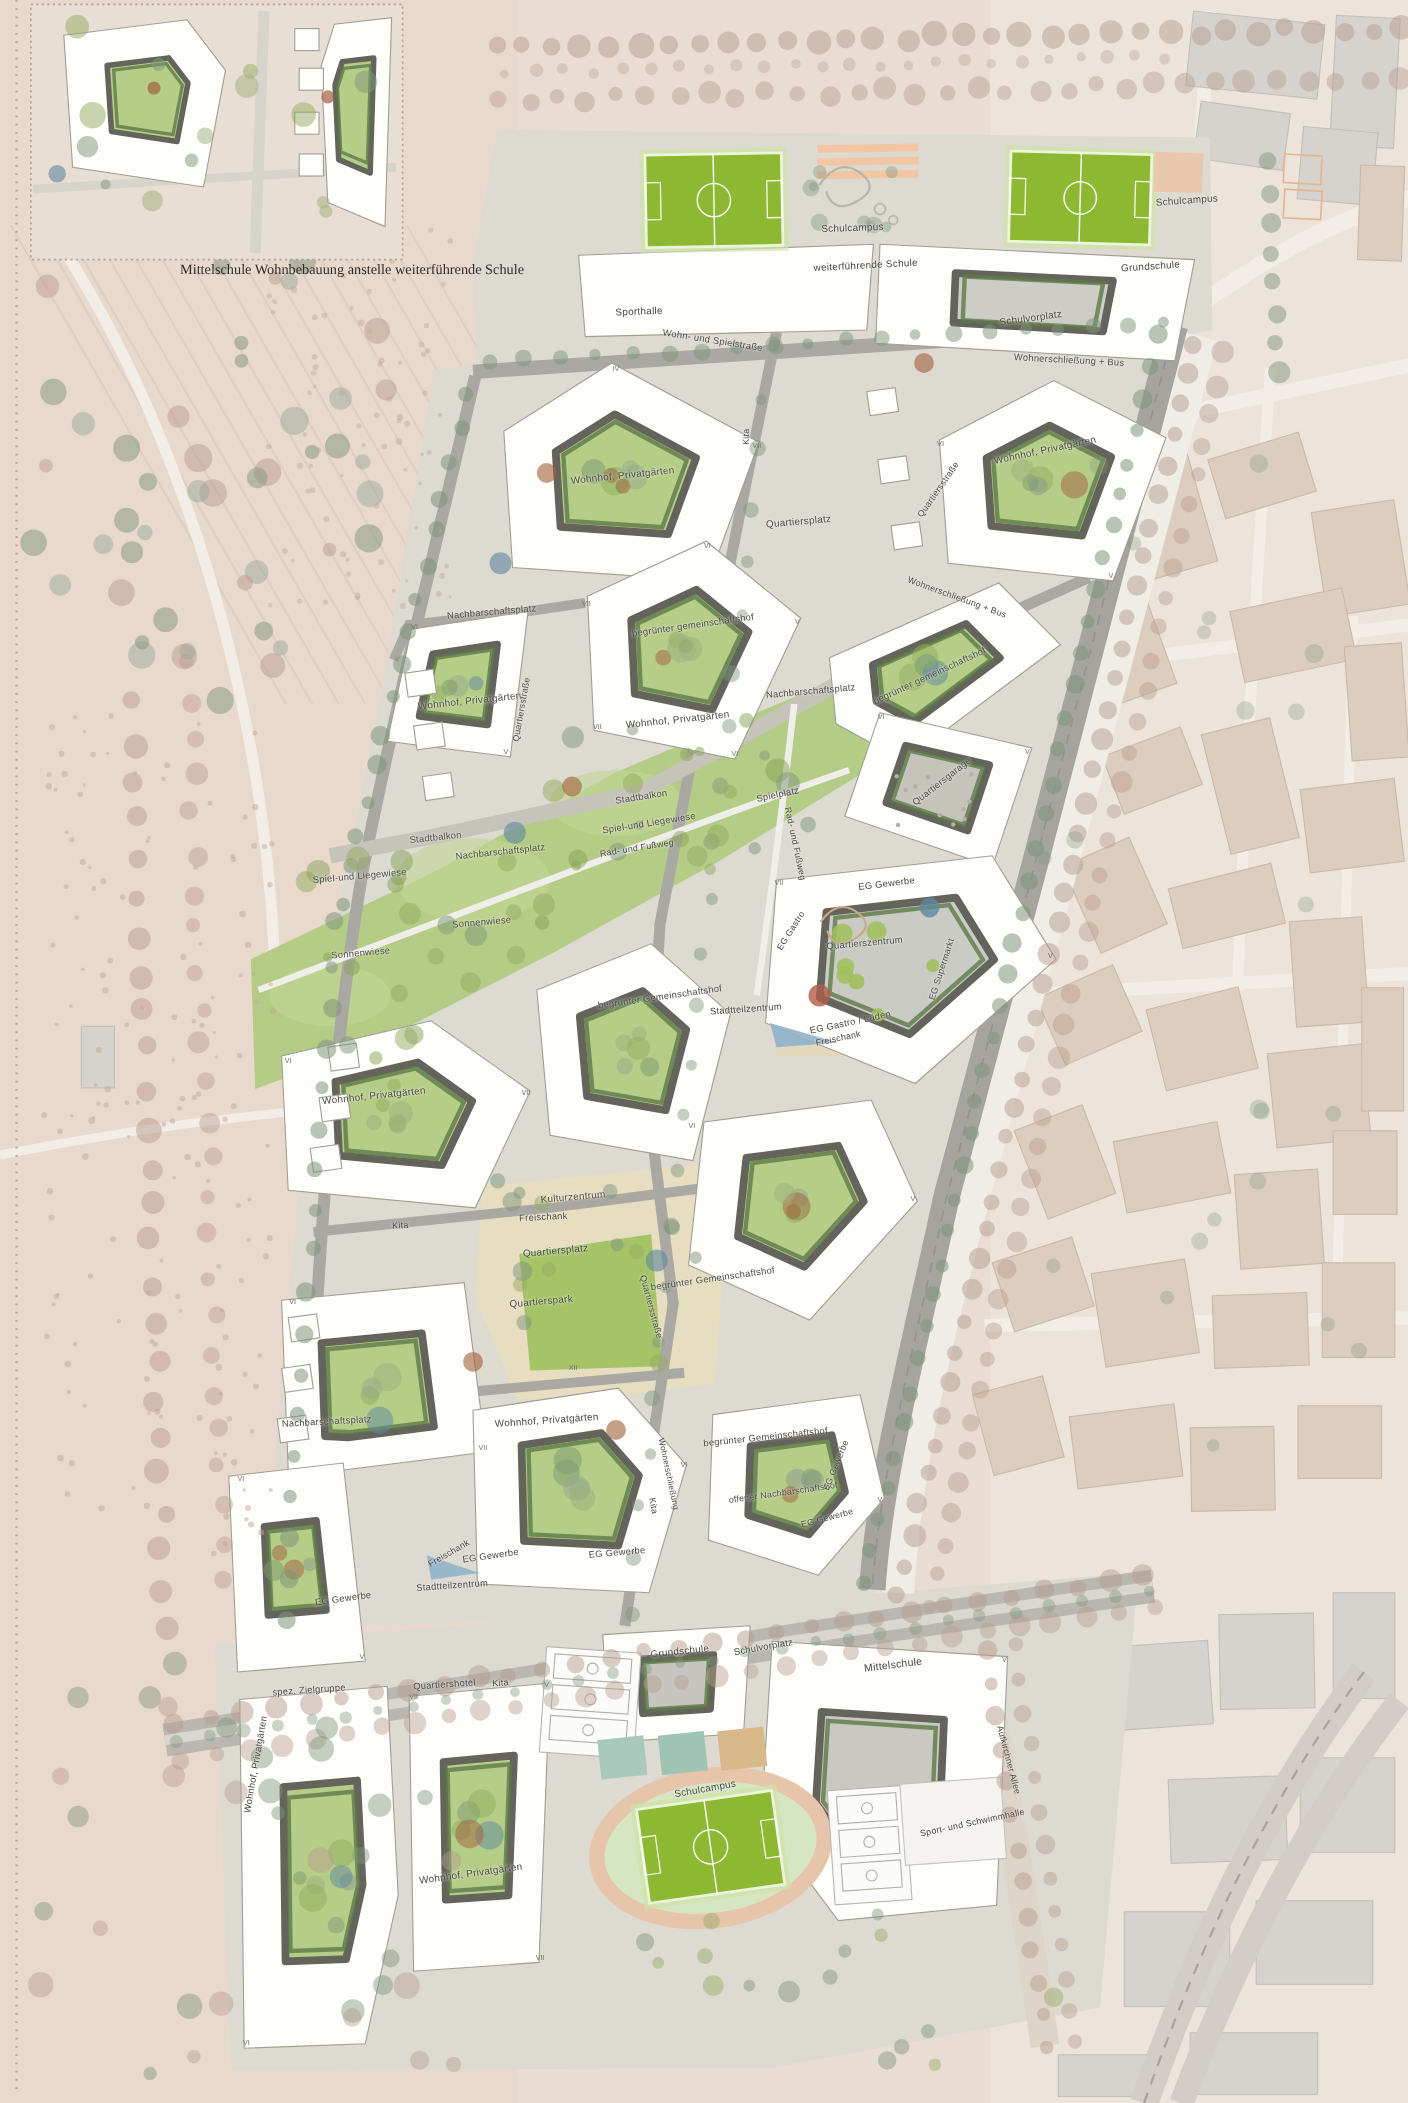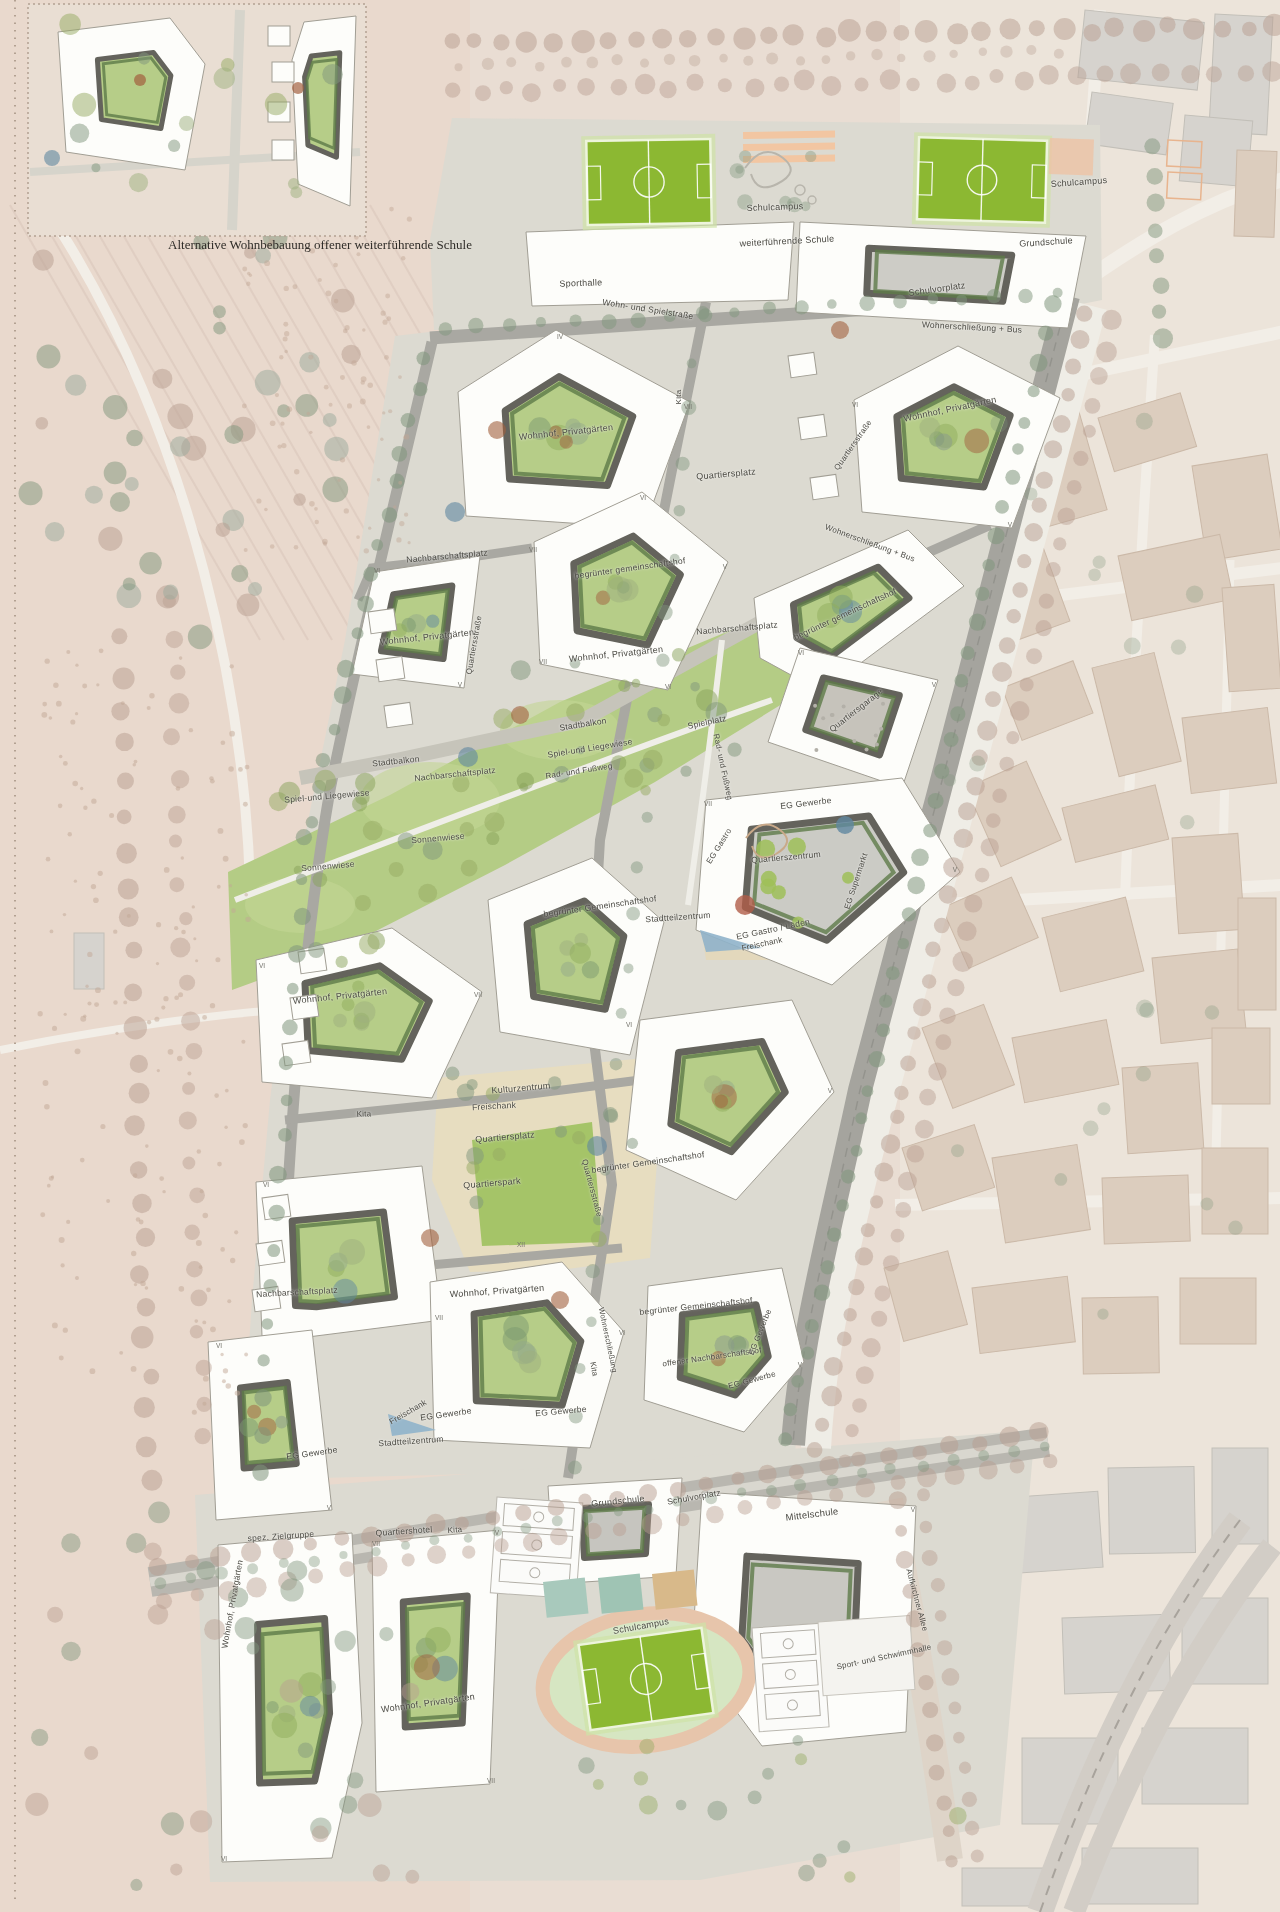--- a/index.html
+++ b/index.html
@@ -1420,14 +1420,14 @@
       <div class="mark" style="left: 622px; top: 1332px;">VI</div>
       <div class="mark" style="left: 800px; top: 1364px;">V</div>
       <div class="mark" style="left: 219px; top: 1345px;">VI</div>
       <div class="mark" style="left: 329px; top: 1507px;">V</div>
       <div class="mark" style="left: 376px; top: 1543px;">VII</div>
       <div class="mark" style="left: 497px; top: 1532px;">V</div>
       <div class="mark" style="left: 224px; top: 1858px;">VI</div>
       <div class="mark" style="left: 491px; top: 1780px;">VII</div>
       <div class="mark" style="left: 913px; top: 1509px;">V</div>
     </div>
-  <div id="inset-caption">Alternative Wohnbebauung offener weiterführende Schule</div>
+  <div id="inset-caption">Mittelschule Wohnbebauung anstelle weiterführende Schule</div>
 </div>
 
 </body></html>

